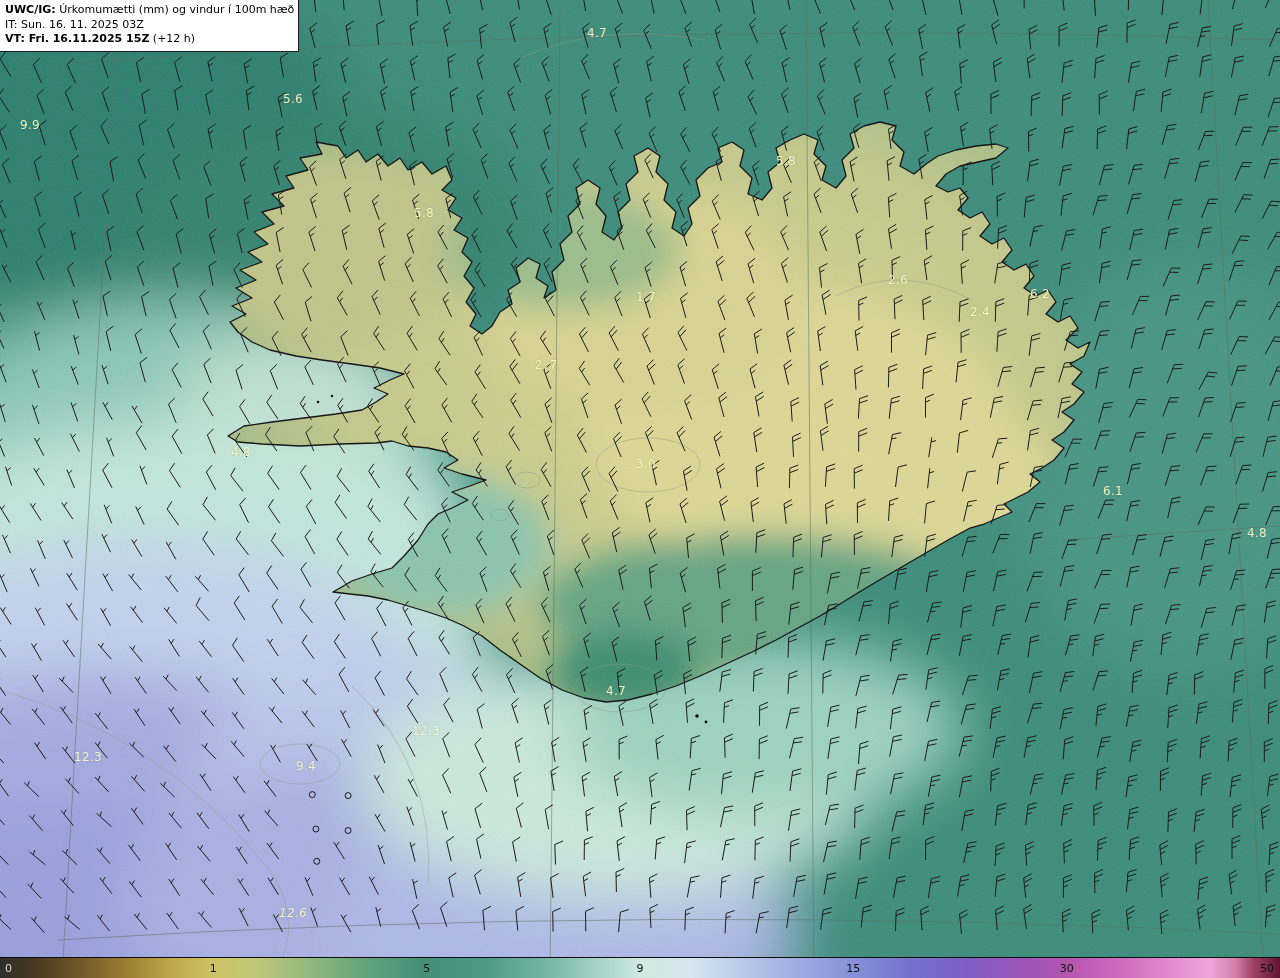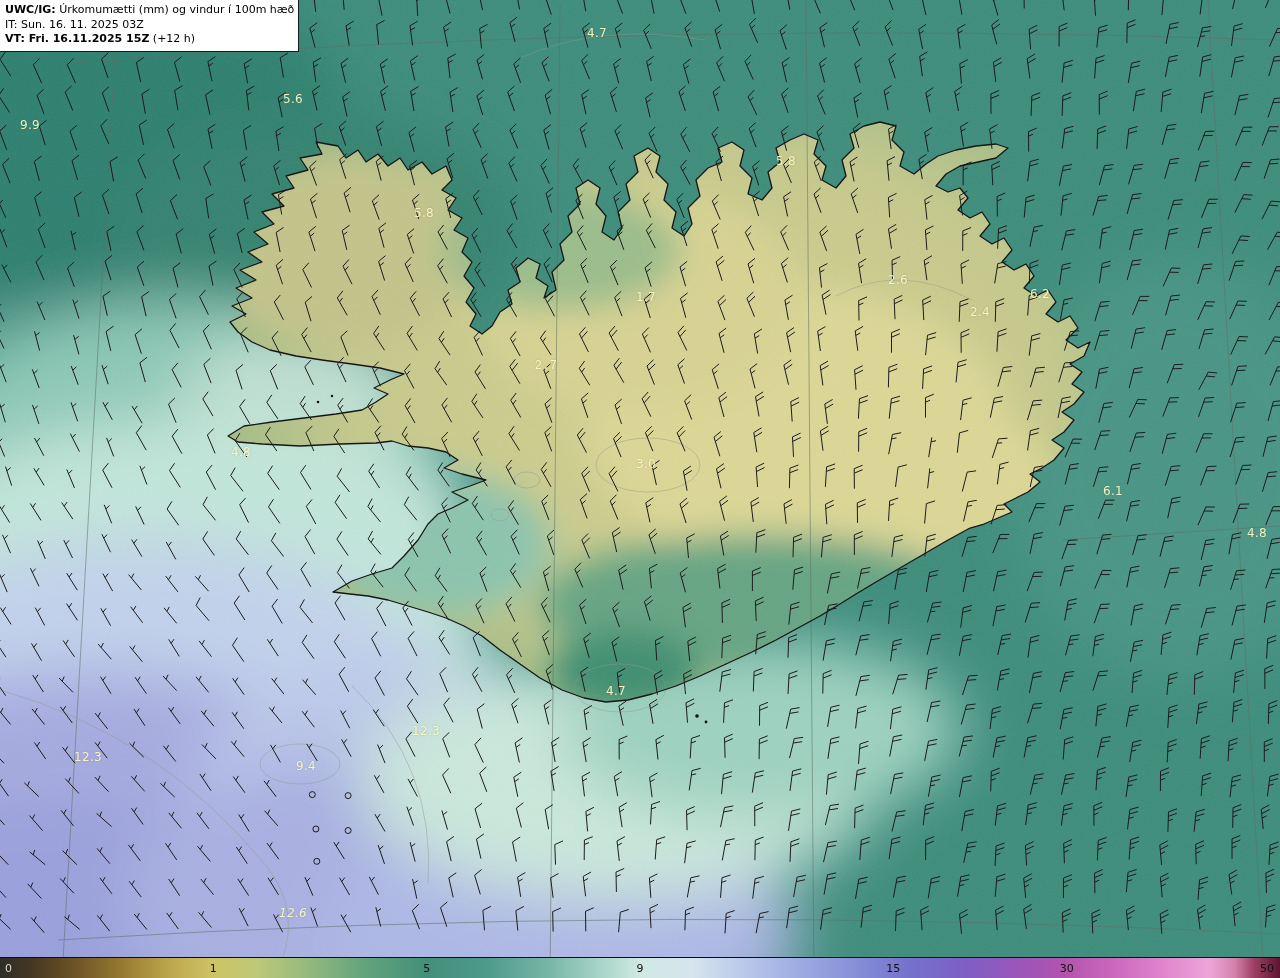--- a/index.html
+++ b/index.html
@@ -149,19 +149,19 @@
     <div><span class="b">VT: Fri. 16.11.2025 15Z</span><span> (+12 h)</span></div>
   </div>
 
   <div class="colorbar">
     <div class="cb-grad" id="cbgrad" style="background: linear-gradient(90deg, rgb(46, 46, 40) 0%, rgb(70, 55, 34) 2.5%, rgb(110, 85, 38) 6%, rgb(156, 127, 51) 10%, rgb(191, 169, 78) 13.5%, rgb(205, 195, 101) 16.7%, rgb(190, 200, 120) 20%, rgb(148, 186, 126) 24%, rgb(98, 163, 123) 28.5%, rgb(68, 143, 122) 33.3%, rgb(78, 154, 137) 38%, rgb(121, 183, 167) 43%, rgb(169, 213, 201) 47%, rgb(207, 233, 225) 50%, rgb(215, 229, 238) 54%, rgb(186, 201, 234) 58%, rgb(157, 171, 226) 62.5%, rgb(135, 144, 216) 66.7%, rgb(116, 114, 204) 71%, rgb(127, 94, 196) 75.5%, rgb(154, 86, 186) 79.5%, rgb(179, 84, 174) 83.3%, rgb(203, 104, 189) 87%, rgb(225, 134, 205) 91%, rgb(237, 166, 218) 94.5%, rgb(211, 127, 170) 96.5%, rgb(156, 63, 98) 98%, rgb(94, 20, 48) 100%);"></div>
     <div class="cb-ticks" id="cbticks">
         <span class="cbt" style="left: 0%; transform: translateX(5px);">0</span>
         <span class="cbt" style="left: 16.6667%; transform: translateX(-50%);">1</span>
         <span class="cbt" style="left: 33.3333%; transform: translateX(-50%);">5</span>
         <span class="cbt" style="left: 50%; transform: translateX(-50%);">9</span>
-        <span class="cbt" style="left: 66.6667%; transform: translateX(-50%); margin-left: 40px;">15</span>
+        <span class="cbt" style="left: 66.6667%; transform: translateX(-50%);">15</span>
         <span class="cbt" style="left: 83.3333%; transform: translateX(-50%);">30</span>
         <span class="cbt" style="left: 100%; transform: translateX(calc(-100% - 6px));">50</span>
       </div>
   </div>
 
 </div>
 
 </body></html>

